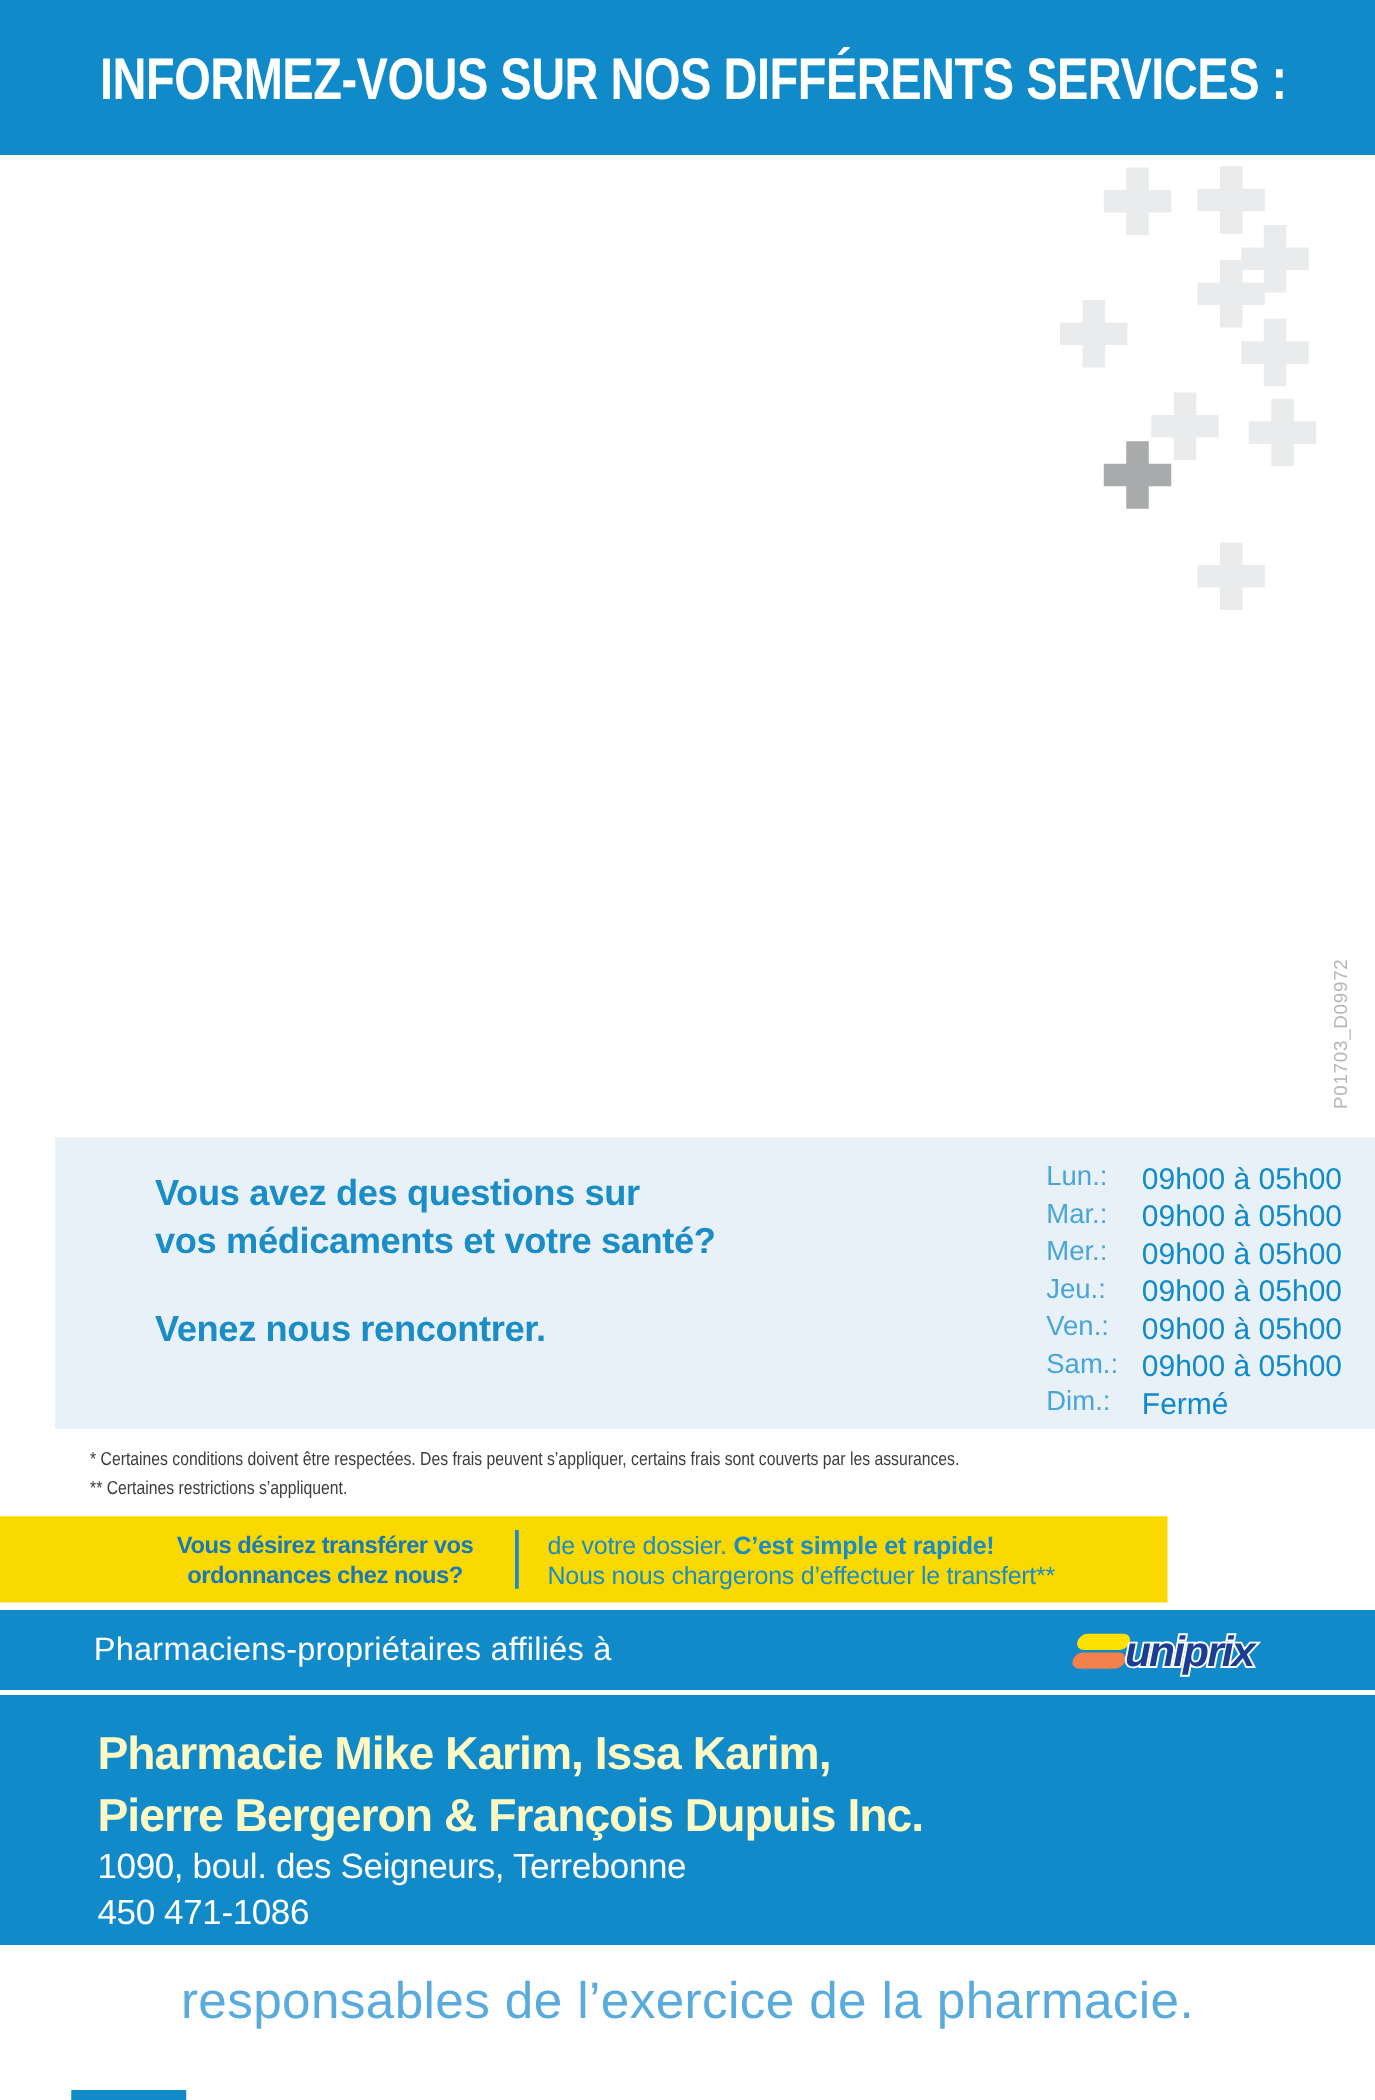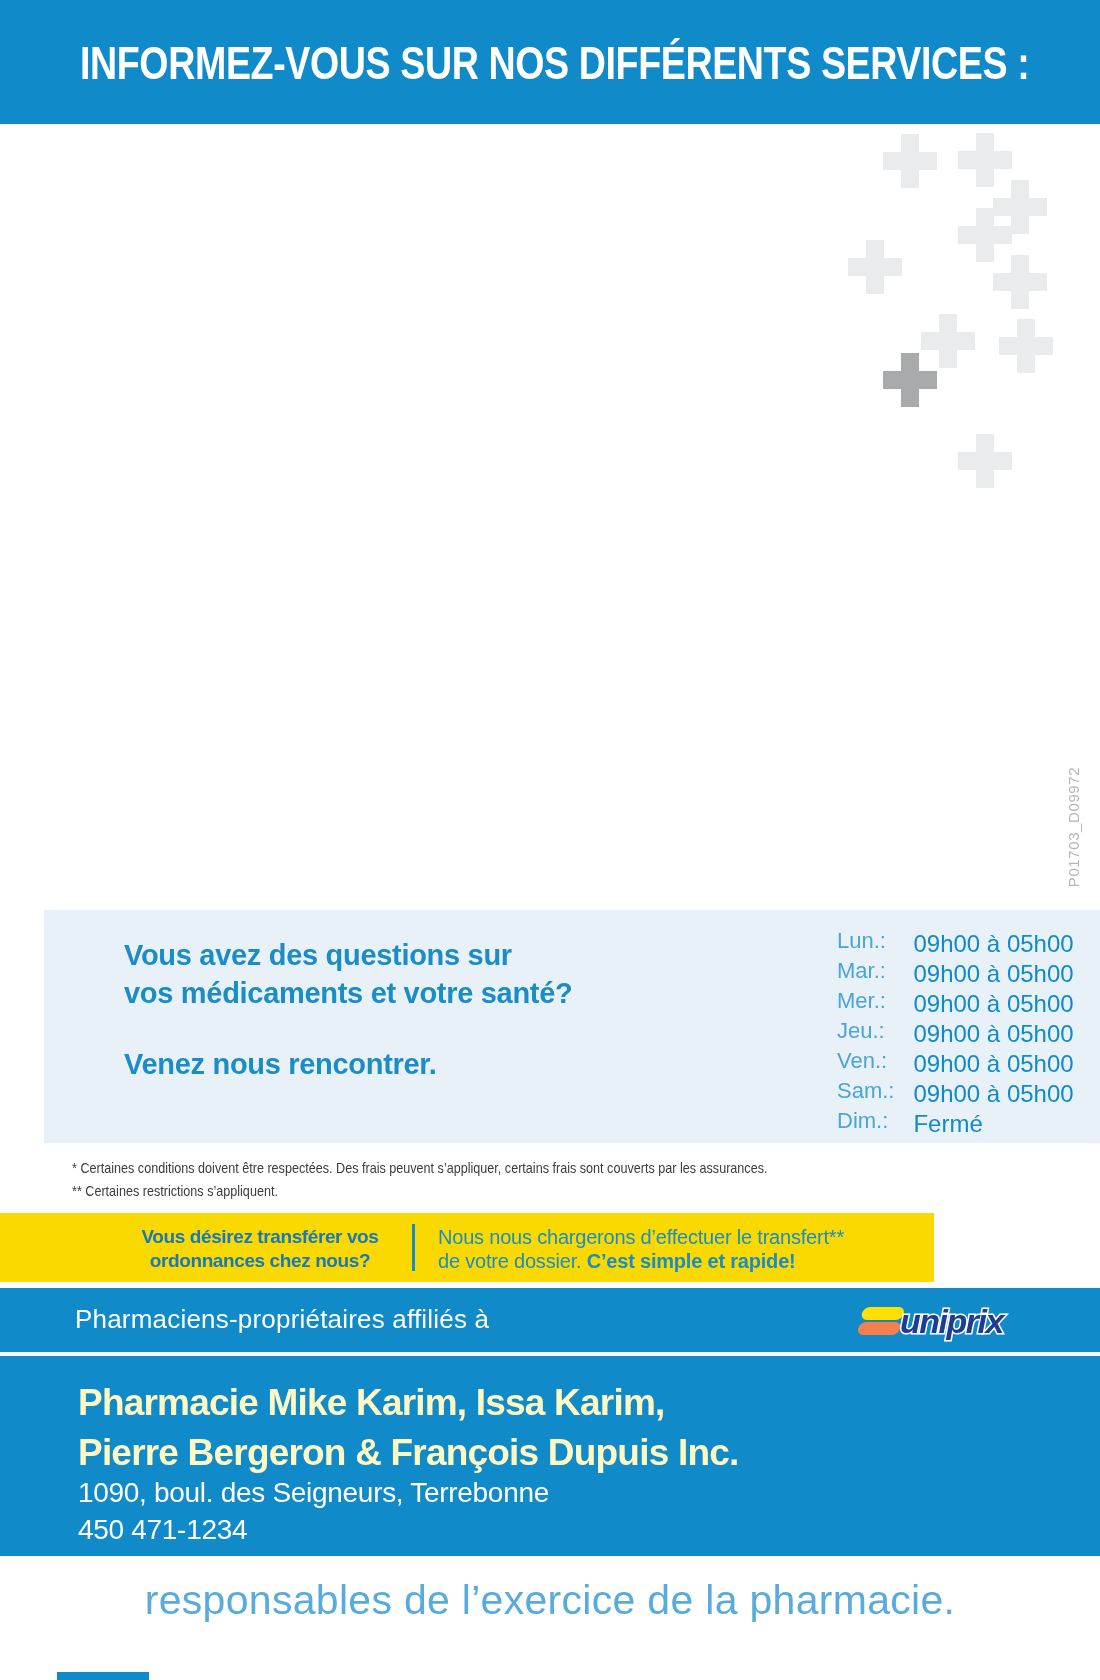--- a/index.html
+++ b/index.html
@@ -172,24 +172,24 @@
     <div>** Certaines restrictions s’appliquent.</div>
   </div>
 
   <section class="transfer">
     <div class="t-left">
       <div>Vous désirez transférer vos</div>
       <div>ordonnances chez nous?</div>
     </div>
     <div class="t-divider"></div>
     <div class="t-right">
-      <div>Nous nous chargerons d’effectuer le transfert**</div>
       <div>
         <span>de votre dossier. </span><b>C’est simple et rapide!</b>
       </div>
+      <div>Nous nous chargerons d’effectuer le transfert**</div>
     </div>
   </section>
 
   <section class="bottom-blue">
     <span class="affil-text">Pharmaciens-propriétaires affiliés à</span>
 
     <div class="uniprix">
       <div class="bars">
         <i class="bar-y"></i>
         <i class="bar-o"></i>
@@ -199,21 +199,21 @@
       </svg>
     </div>
 
     <div class="white-rule"></div>
 
     <div class="pharm-name">
       <div>Pharmacie Mike Karim, Issa Karim,</div>
       <div>Pierre Bergeron &amp; François Dupuis Inc.</div>
     </div>
     <div class="pharm-addr">1090, boul. des Seigneurs, Terrebonne</div>
-    <div class="pharm-phone">450 471-1234</div>
+    <div class="pharm-phone">450 471-1086</div>
   </section>
 
   <div class="disclaimer">
     <div>responsables de l’exercice de la pharmacie.</div>
   </div>
 
   <div class="crop-strip"></div>
 
 </div>
 

